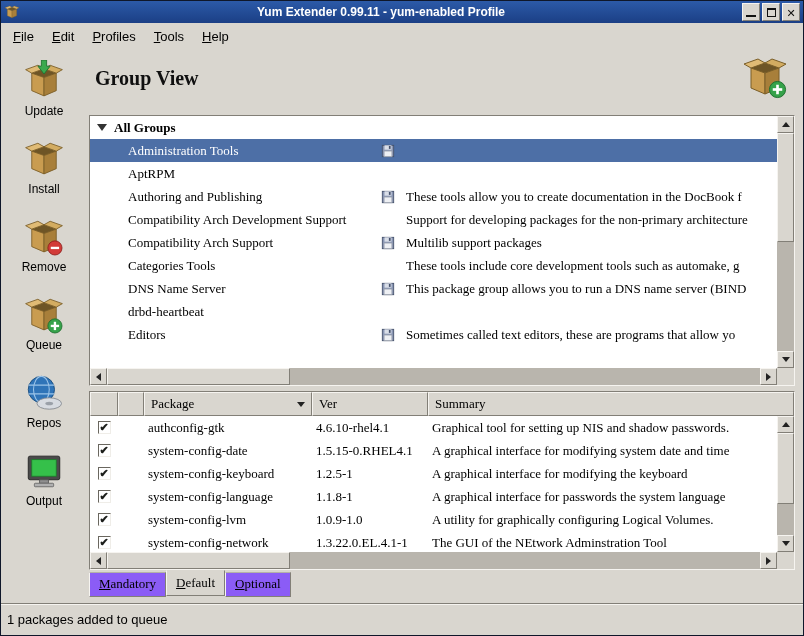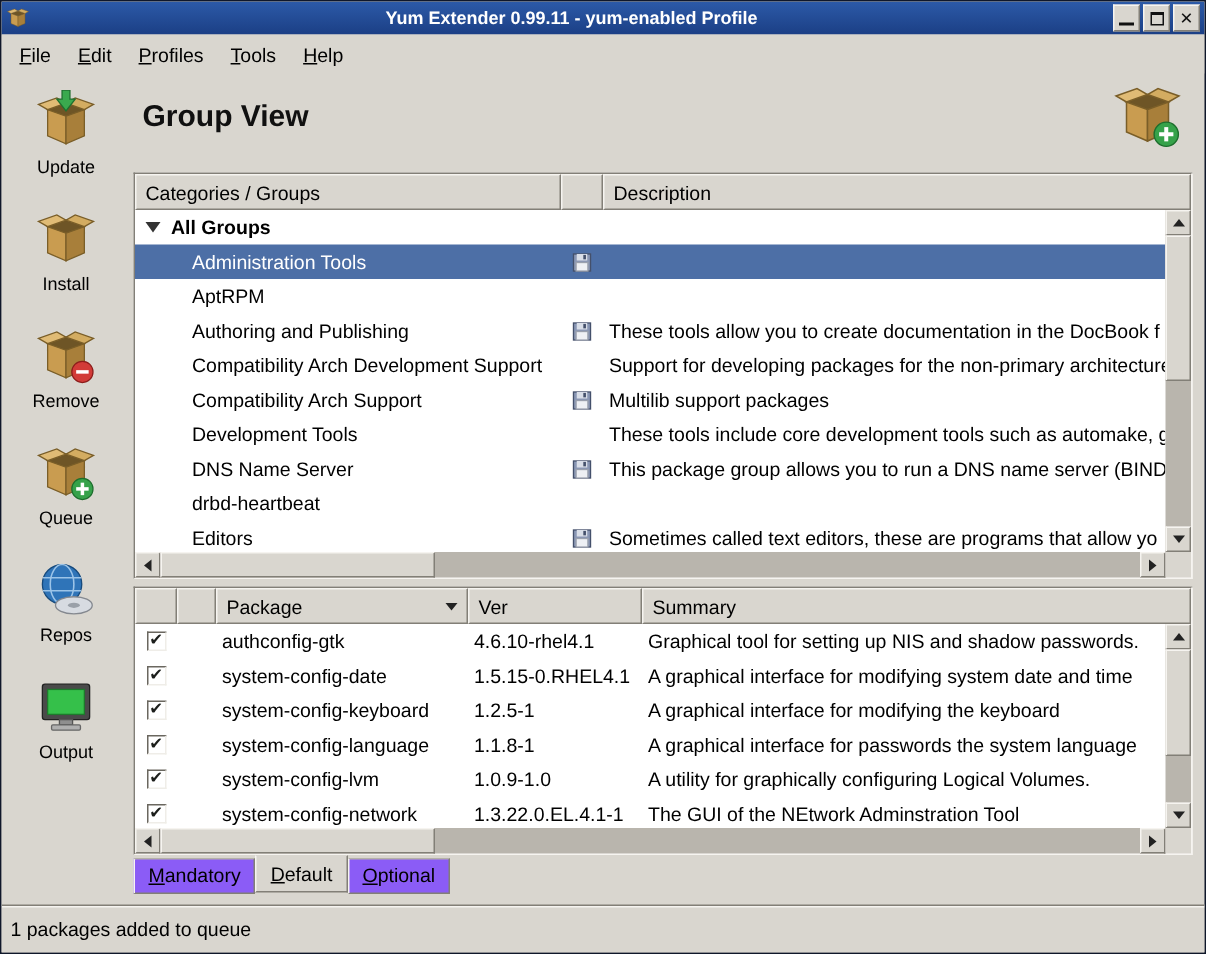--- a/index.html
+++ b/index.html
@@ -30,21 +30,21 @@
 
   
   .sidebar{position:absolute;left:0;top:48px;width:86px;bottom:32px;display:flex;flex-direction:column;align-items:center;
     padding-top:6px;gap:11px;background:var(--bg);}
   .side-item{width:78px;display:flex;flex-direction:column;align-items:center;gap:2px;padding:4px 0 3px;border:1px solid transparent;}
   .side-item.active{background:#ccc8bf;border-color:var(--dark) var(--light) var(--light) var(--dark);}
   .ic40{width:42px;height:42px;}
   .side-label{font-size:12px;color:#000;}
 
   
-  .content{position:absolute;left:86px;top:48px;right:0;bottom:32px;}
+  .content{position:absolute;left:86px;top:48px;right:0;bottom:32px;font-family:Liberation Serif, serif;}
   .page-title{position:absolute;left:8px;top:18px;font-size:20px;font-weight:bold;color:#101010;}
   .header-icon{position:absolute;right:14px;top:4px;width:48px;height:48px;}
 
   
   .panel{position:absolute;display:flex;flex-direction:column;background:#fff;
     border:1px solid;border-color:var(--dark) var(--light) var(--light) var(--dark);}
   .groups-panel{left:2px;top:66px;width:706px;height:271px;}
   .packages-panel{left:2px;top:342px;width:706px;height:179px;}
   .thead{display:flex;height:24px;flex:none;}
   .hcell{display:flex;align-items:center;font-size:13px;padding:0 6px;background:var(--bg);overflow:hidden;white-space:nowrap;
@@ -223,25 +223,20 @@
   </div>
 
   <div class="content">
     <div class="page-title">Group View</div>
     <svg class="header-icon" viewBox="0 0 48 48">
         <use href="#i-pkg"></use>
         <use href="#i-plusbadge" x="27" y="27" width="19" height="19"></use>
       </svg>
 
     <div class="panel groups-panel">
-      <div class="thead">
-        <div class="hcell w-cat">Categories / Groups</div>
-        <div class="hcell w-ic"></div>
-        <div class="hcell grow-h">Description</div>
-      </div>
       <div class="tmid">
         <div class="trows">
           <div class="grow">
             <div class="c-name cat">
               <span class="expander"></span>
               <span>All Groups</span>
             </div>
             <div class="c-icon"></div>
               <div class="c-desc"></div>
           </div>
@@ -286,21 +281,21 @@
               </div>
             <div class="c-icon">
                 <svg class="ic14" viewBox="0 0 16 16">
                   <use href="#i-floppy"></use>
                 </svg>
               </div>
             <div class="c-desc">Multilib support packages</div>
           </div>
           <div class="grow">
             <div class="c-name child">
-                <span>Development Tools</span>
+                <span>Categories Tools</span>
               </div>
             <div class="c-icon"></div>
             <div class="c-desc">These tools include core development tools such as automake, g</div>
           </div>
           <div class="grow">
             <div class="c-name child">
                 <span>DNS Name Server</span>
               </div>
             <div class="c-icon">
                 <svg class="ic14" viewBox="0 0 16 16">

